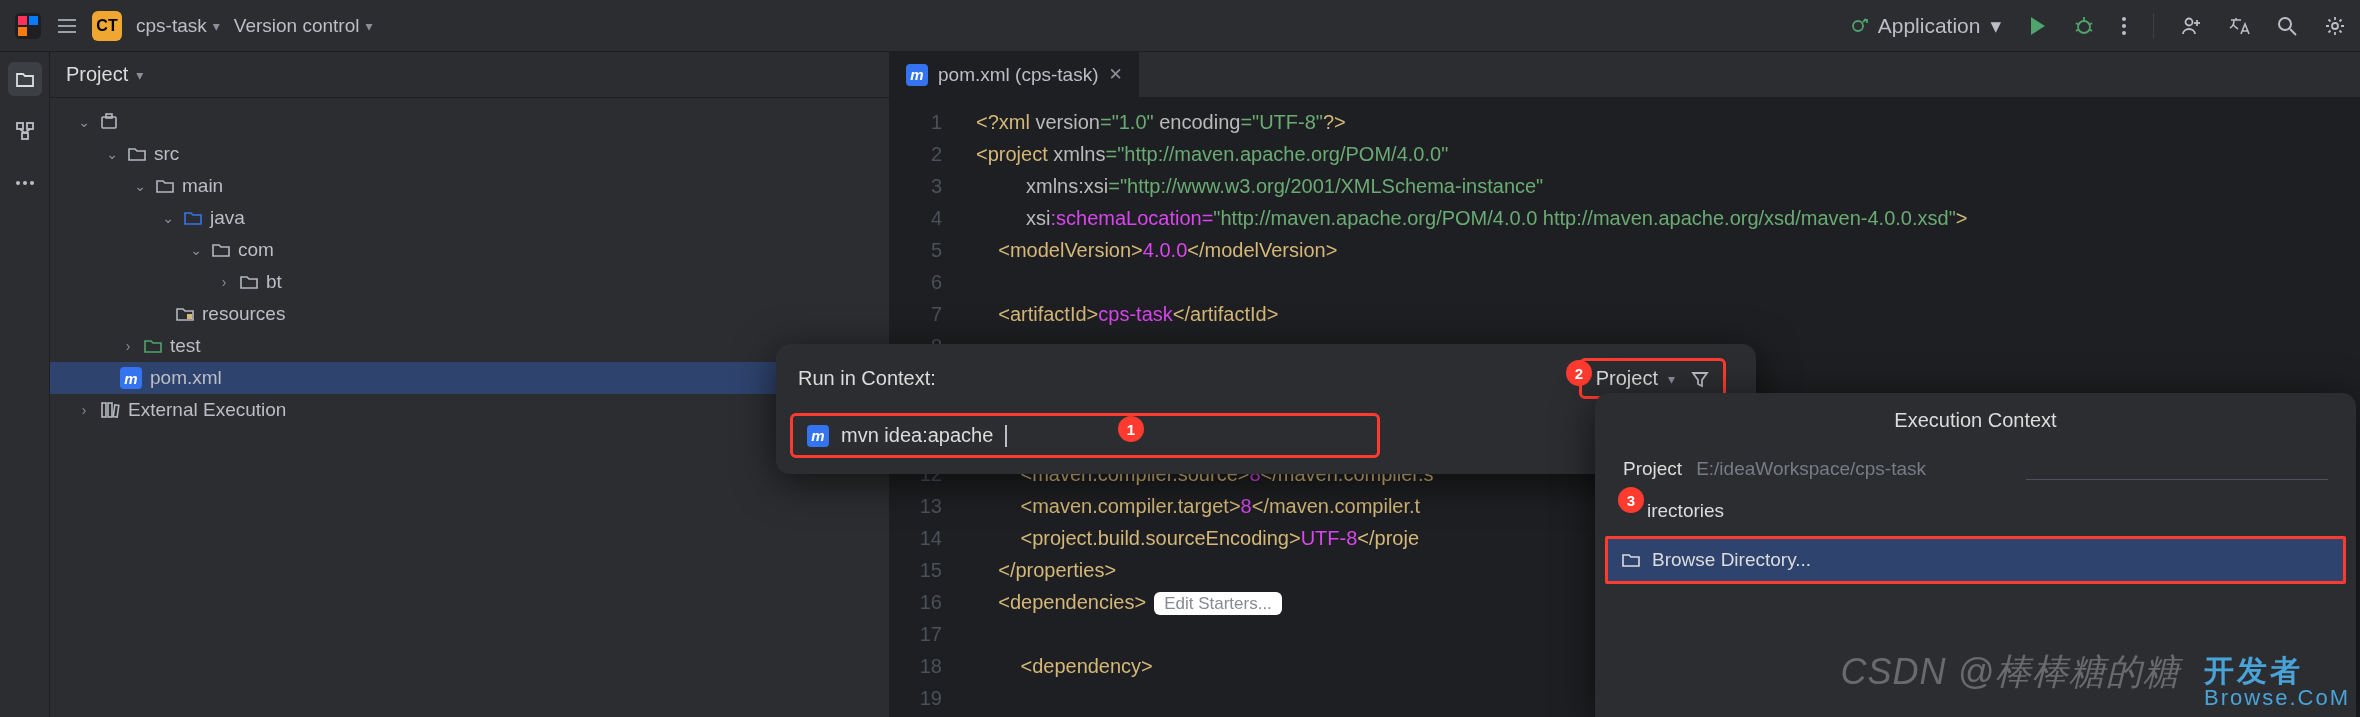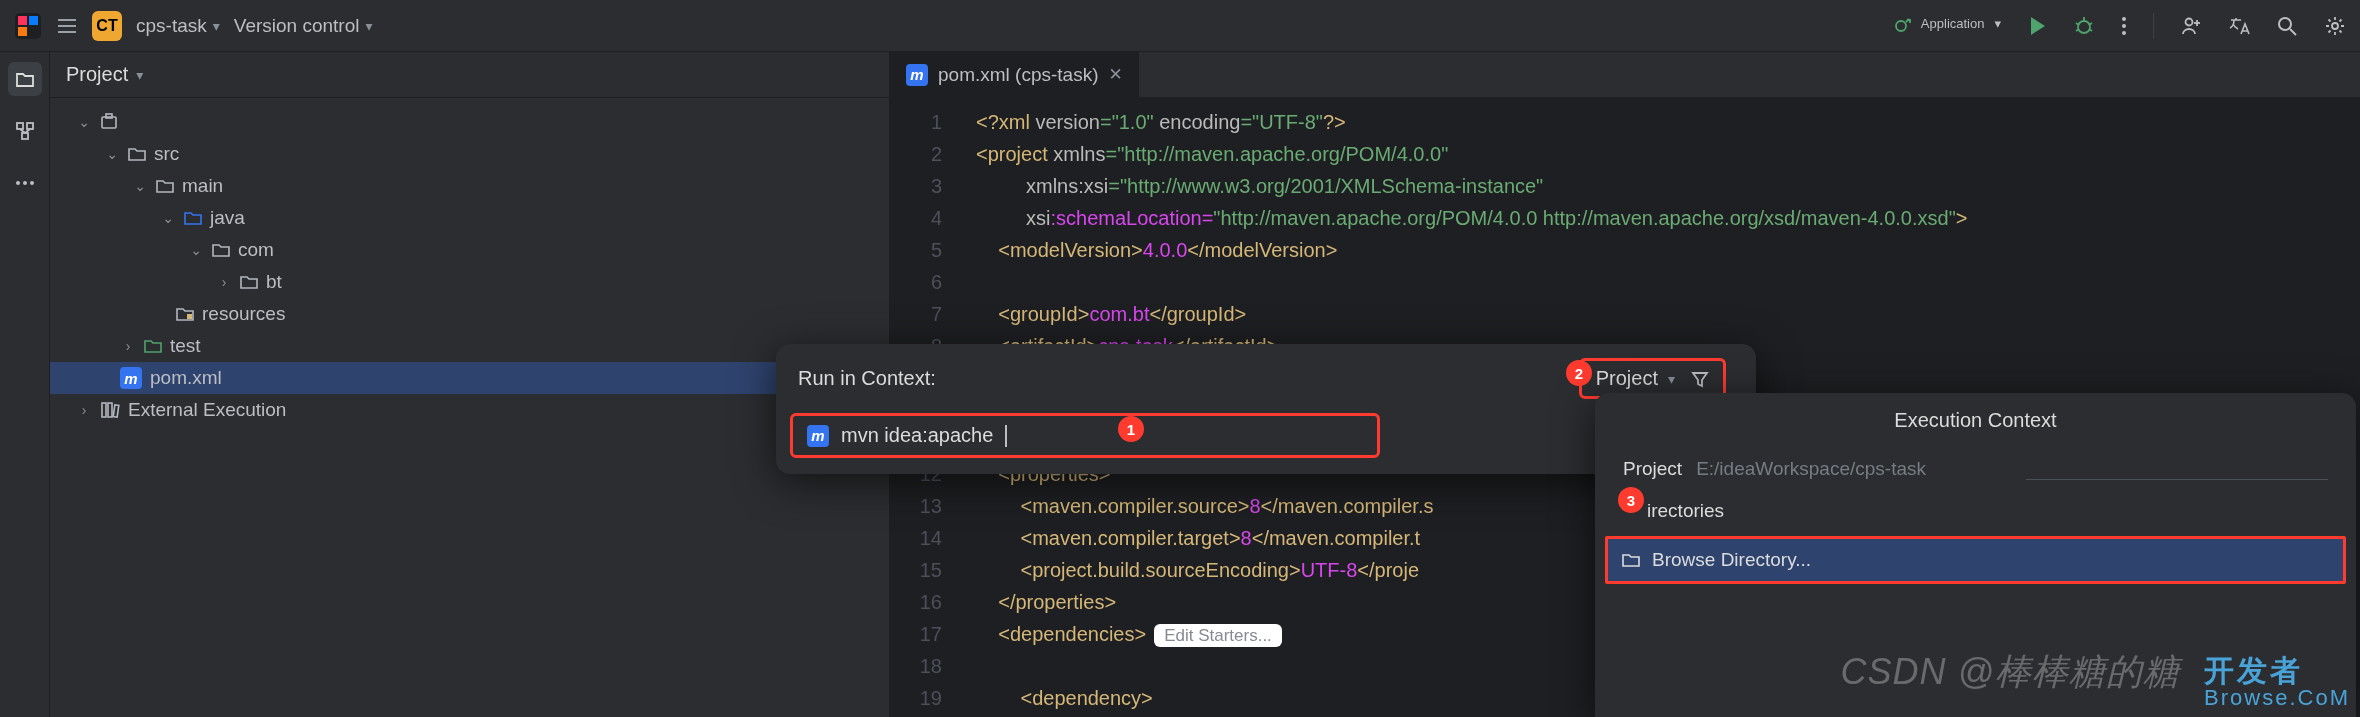--- a/index.html
+++ b/index.html
@@ -7,21 +7,21 @@
 
   
   .topbar { height:52px; background:#2b2d30; display:flex; align-items:center; padding:0 14px; gap:14px; border-bottom:1px solid #1e1f22; }
   .logo-box { width:28px; height:28px; display:flex; align-items:center; justify-content:center; }
   .hamburger { color:#9aa0a6; }
   .proj-badge { background:#f0a732; color:#000; font-weight:700; font-size:16px; width:30px; height:30px; border-radius:6px; display:flex; align-items:center; justify-content:center; }
   .topbar-item { color:#bcbec4; font-size:19px; display:flex; align-items:center; gap:6px; }
   .topbar-item .chev { color:#8a8f98; font-size:14px; }
   .top-right { margin-left:auto; display:flex; align-items:center; gap:26px; }
   .top-right .icn { color:#bcbec4; }
-  .top-right .runcfg { display:flex; align-items:flex-start; gap:10px; font-size:13px; }
+  .top-right .runcfg { display:flex; align-items:center; gap:10px; font-size:21px; }
   .runcfg .sq { color:#4fa36c; }
   .play { color:#4fa36c; }
   .bug { color:#4fa36c; }
   .vbar { width:1px; height:26px; background:#3c3f44; }
 
   
   .rail { position:absolute; left:0; top:52px; bottom:0; width:50px; background:#2b2d30; border-right:1px solid #1e1f22; display:flex; flex-direction:column; align-items:center; padding-top:10px; gap:18px; }
   .rail .btn { width:34px; height:34px; border-radius:6px; display:flex; align-items:center; justify-content:center; color:#bcbec4; }
   .rail .btn.active { background:#3c3f44; }
 
@@ -332,21 +332,20 @@
         <div>18</div>
         <div>19</div>
     </div>
     <div class="src">
       <div><span class="tag">&lt;?xml </span><span class="attr">version</span><span class="str">="1.0" </span><span class="attr">encoding</span><span class="str">="UTF-8"</span><span class="tag">?&gt;</span></div>
       <div><span class="tag">&lt;project </span><span class="attr">xmlns</span><span class="str">="http://maven.apache.org/POM/4.0.0"</span></div>
       <div><span class="tag">         </span><span class="attr">xmlns:xsi</span><span class="str">="http://www.w3.org/2001/XMLSchema-instance"</span></div>
       <div><span class="tag">         </span><span class="attr">xsi</span><span class="txt">:schemaLocation=</span><span class="str">"http://maven.apache.org/POM/4.0.0 http://maven.apache.org/xsd/maven-4.0.0.xsd"</span><span class="tag">&gt;</span></div>
       <div><span class="tag">    &lt;modelVersion&gt;</span><span class="txt">4.0.0</span><span class="tag">&lt;/modelVersion&gt;</span></div>
       <div></div>
-      <div><span class="tag">    &lt;groupId&gt;</span><span class="txt">com.bt</span><span class="tag">&lt;/groupId&gt;</span></div>
       <div><span class="tag">    &lt;artifactId&gt;</span><span class="txt">cps-task</span><span class="tag">&lt;/artifactId&gt;</span></div>
       <div></div>
         <div></div>
         <div></div>
       <div><span class="tag">    &lt;properties&gt;</span></div>
       <div><span class="tag">        &lt;maven.compiler.source&gt;</span><span class="txt">8</span><span class="tag">&lt;/maven.compiler.s</span></div>
       <div><span class="tag">        &lt;maven.compiler.target&gt;</span><span class="txt">8</span><span class="tag">&lt;/maven.compiler.t</span></div>
       <div><span class="tag">        &lt;project.build.sourceEncoding&gt;</span><span class="txt">UTF-8</span><span class="tag">&lt;/proje</span></div>
       <div><span class="tag">    &lt;/properties&gt;</span></div>
       <div><span class="tag">    &lt;dependencies&gt;</span><span class="inlay">Edit Starters...</span></div>

